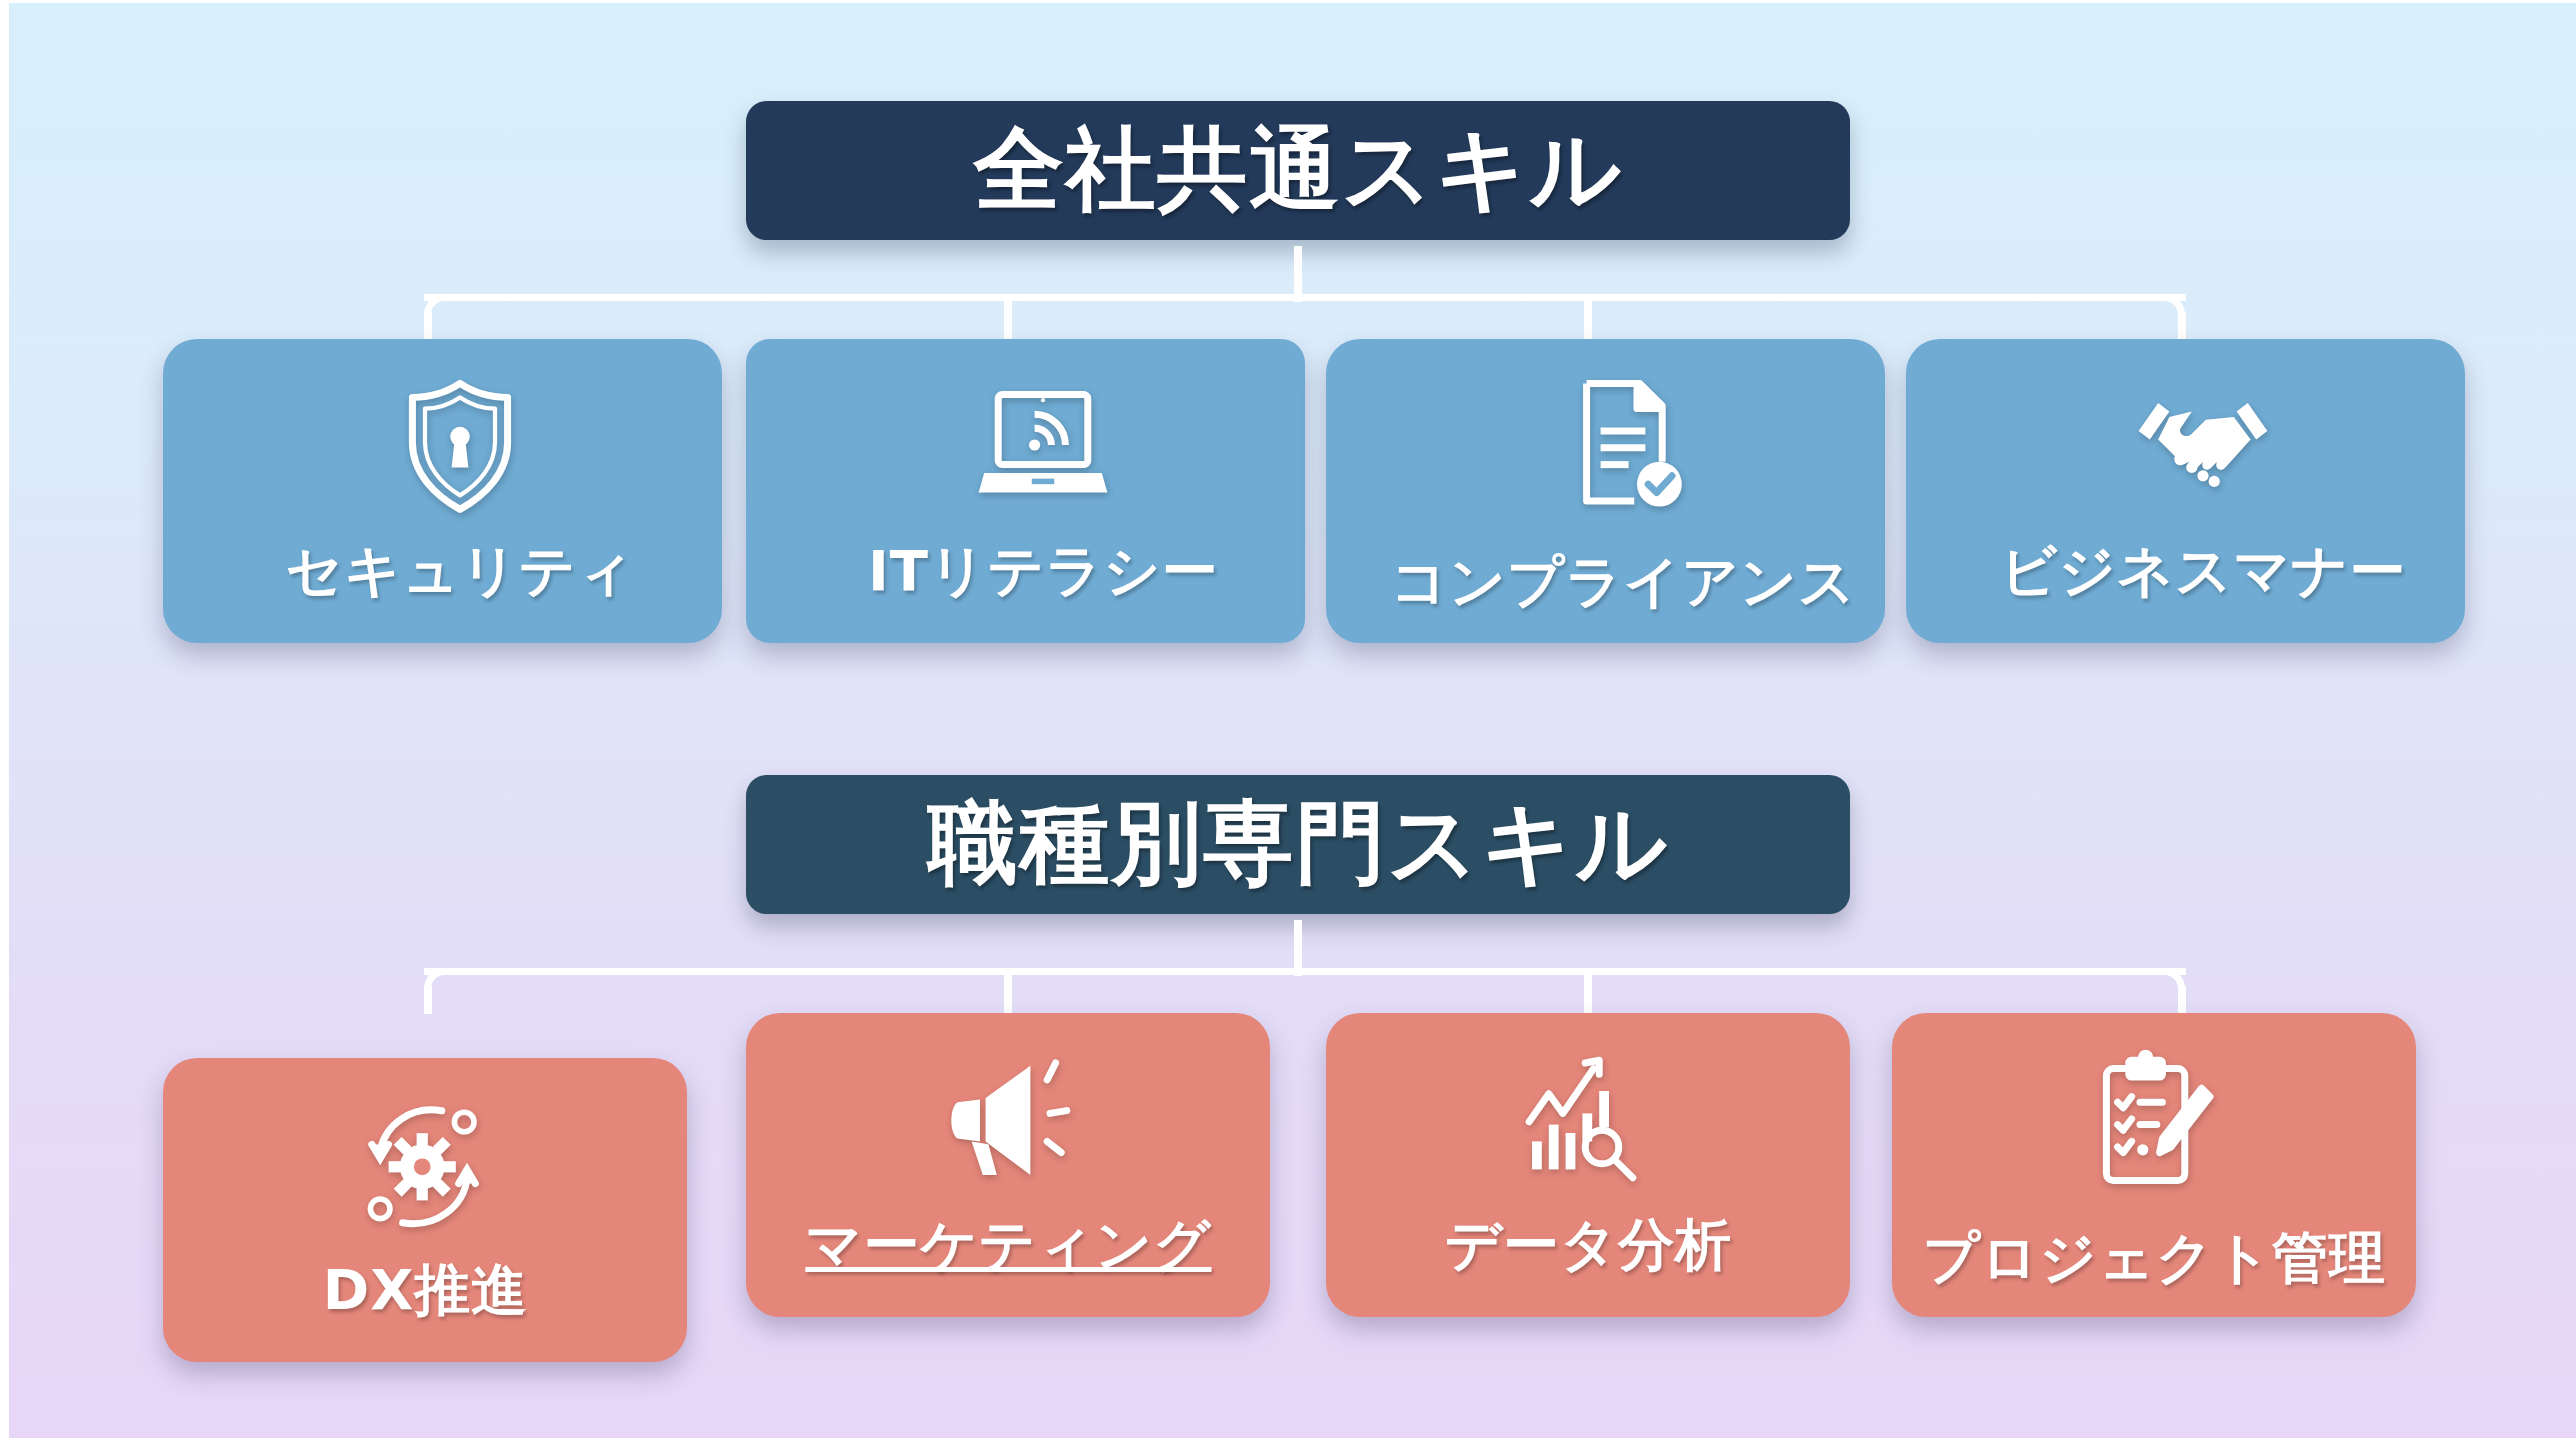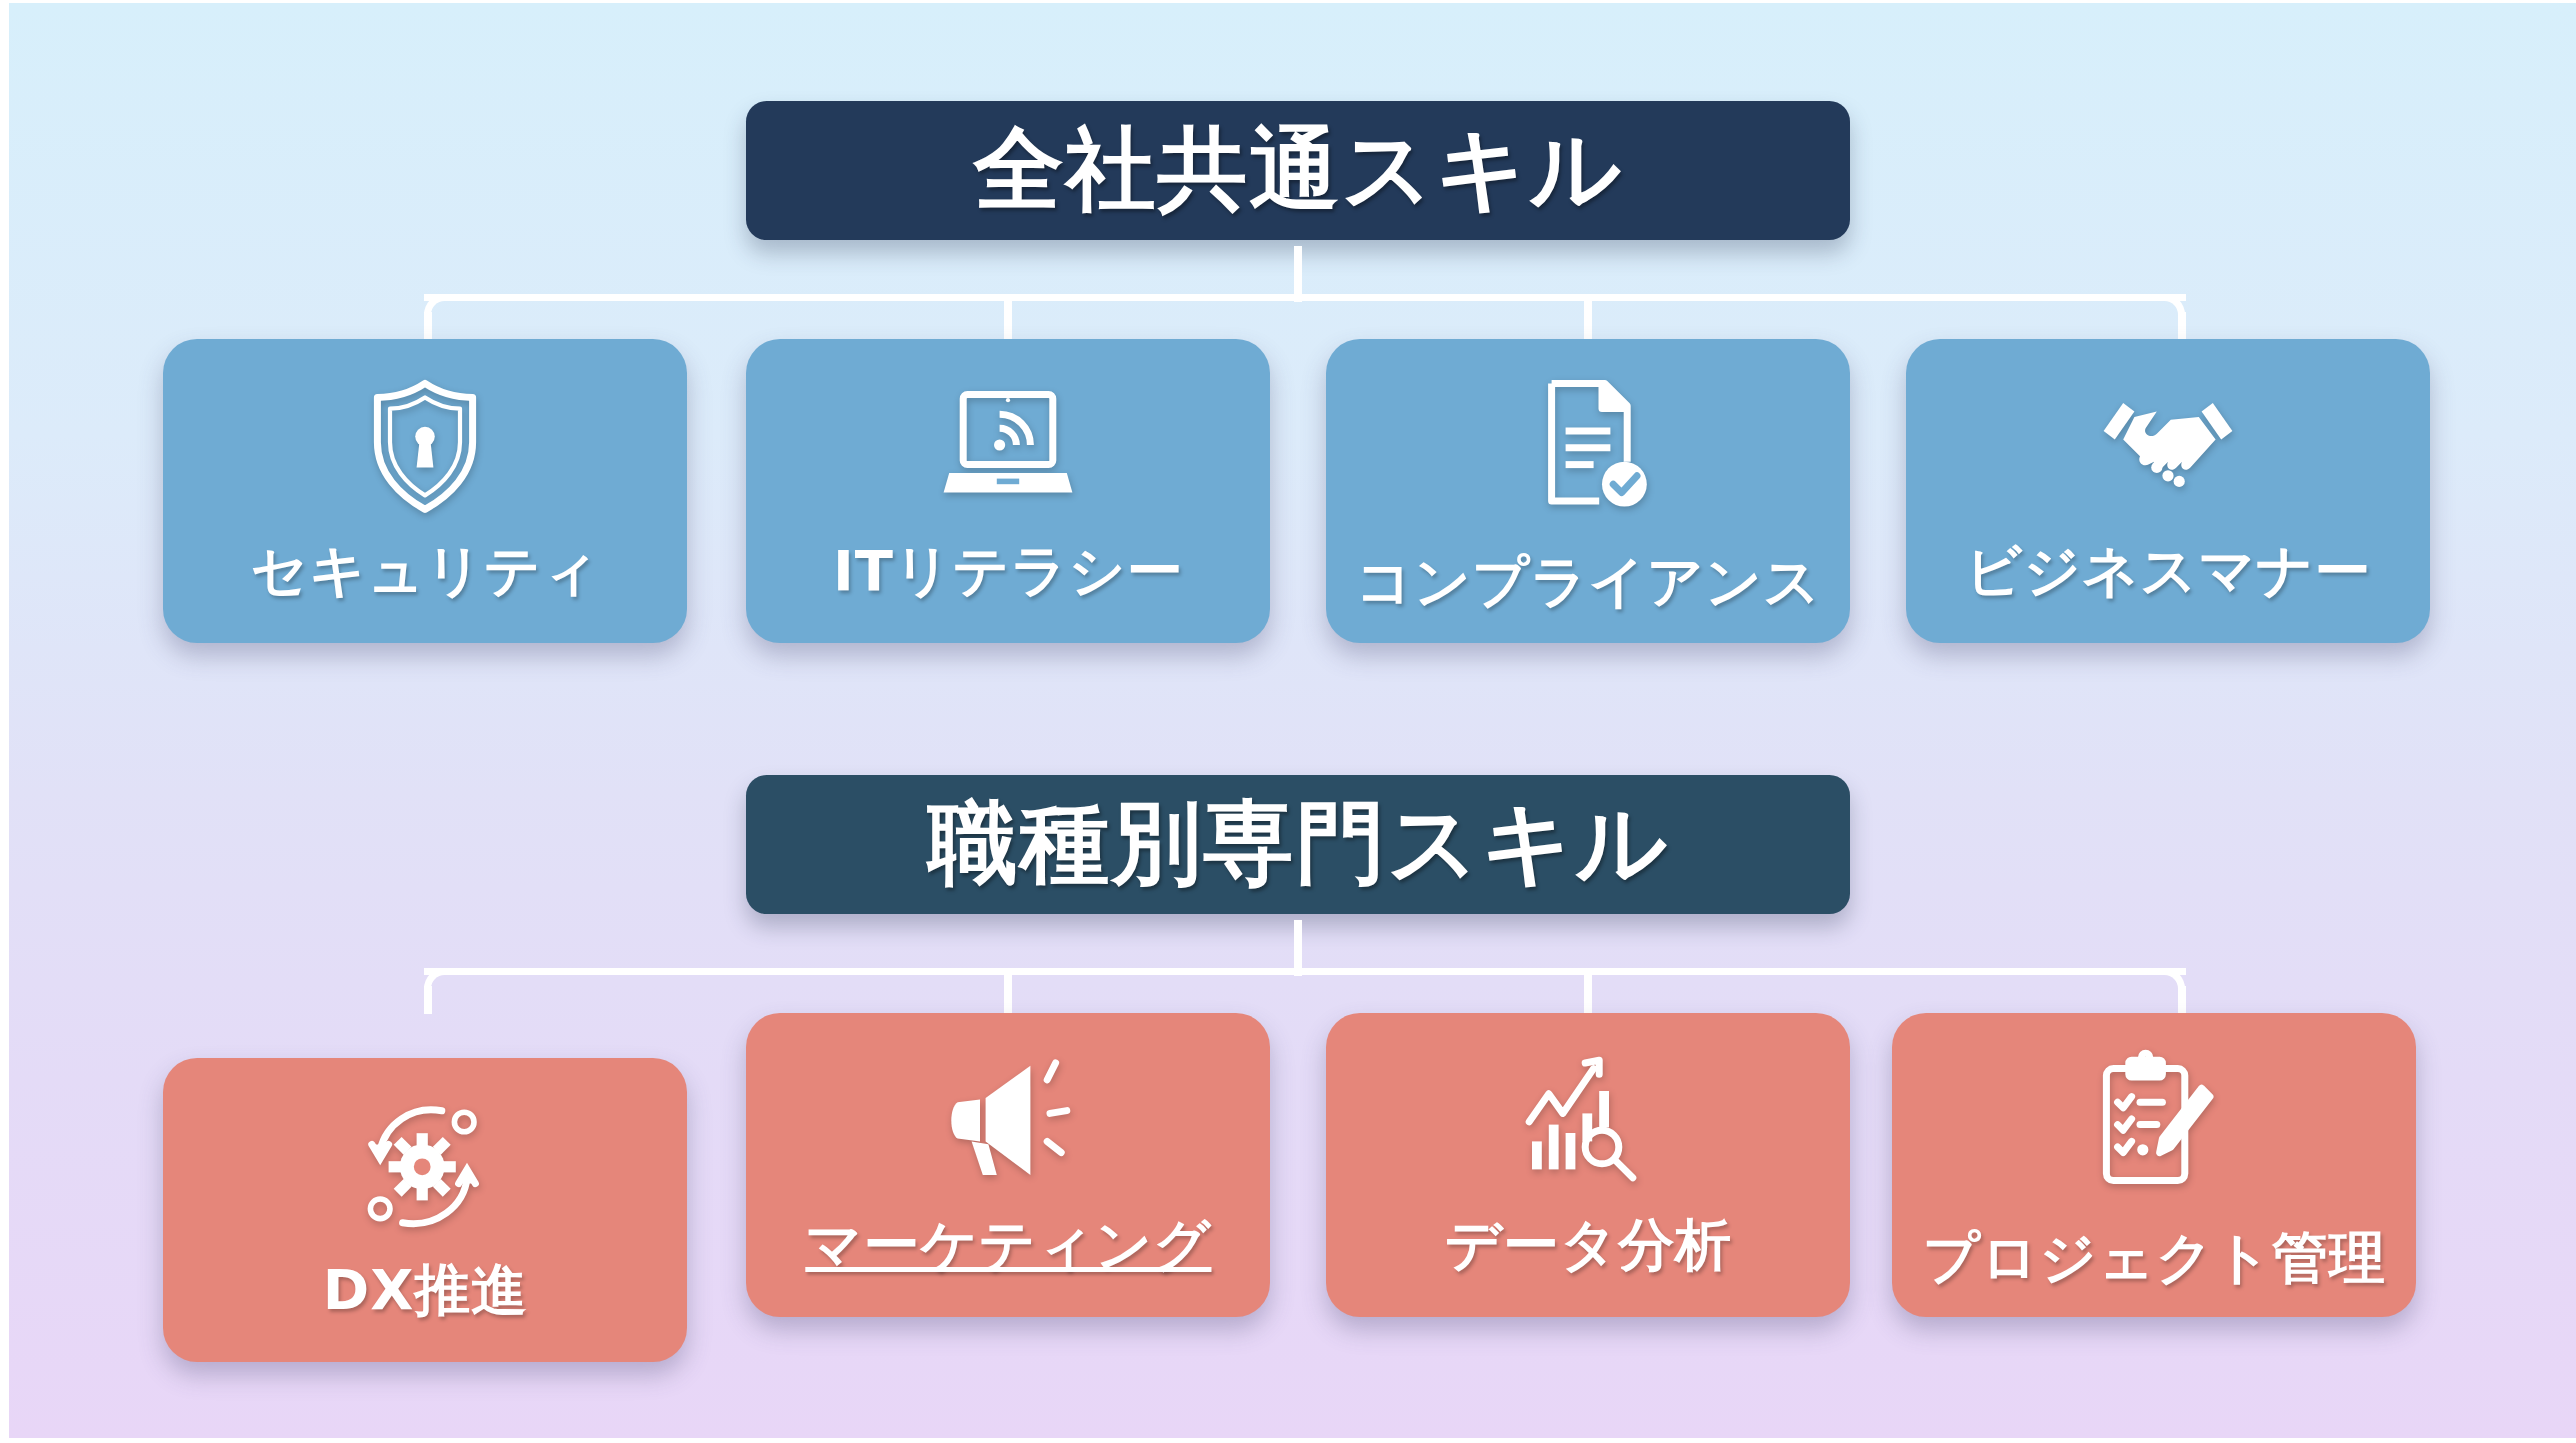--- a/index.html
+++ b/index.html
@@ -40,21 +40,21 @@
   }
   .corner-l { border-right: none; border-bottom: none; border-top-left-radius: 20.6px; }
   .corner-r { border-left: none; border-bottom: none; border-top-right-radius: 20.6px; }
 
   .card {
     position: absolute; width: 524px; height: 304px; border-radius: 34px;
     box-shadow: 0 13px 24px rgba(70,70,110,0.30);
     display: flex; flex-direction: column; align-items: center; justify-content: flex-start;
     color: #ffffff;
   }
-  .card.blue { background: #6fabd3; }
+  .card.blue { background: #6fabd3; padding-left: 35px; }
   .card.coral { background: #e5867a; }
   .card .icon {
     margin-top: 36px; width: 159px; height: 140px;
     display: flex; align-items: center; justify-content: center;
     filter: drop-shadow(1.9px 3.7px 3.7px rgba(0,0,0,0.22));
   }
   .card .icon svg { width: 140px; height: 140px; }
   .card .label {
     margin-top: 19px; font-size: 56px; font-weight: bold; letter-spacing: 0.9px;
     text-shadow: 1.9px 2.8px 3.7px rgba(0,0,0,0.25); white-space: nowrap;
@@ -85,21 +85,21 @@
       <svg viewBox="0 0 100 100" fill="none" stroke="#fff" stroke-width="5" stroke-linejoin="round">
         <path d="M50 6 C38 14 26 16 16 16 L16 48 C16 70 32 86 50 96 C68 86 84 70 84 48 L84 16 C74 16 62 14 50 6 Z"></path>
         <path d="M50 16 C41 22 32 24 25 24 L25 48 C25 65 37 78 50 86 C63 78 75 65 75 48 L75 24 C68 24 59 22 50 16 Z" stroke-width="3"></path>
         <circle cx="50" cy="44" r="7" fill="#fff" stroke="none"></circle>
         <path d="M46 48 L44 66 L56 66 L54 48 Z" fill="#fff" stroke="none"></path>
       </svg>
     </div>
     <div class="label">セキュリティ</div>
   </div>
 
-  <div class="card blue" style="left:737px;top:336px;">
+  <div class="card blue" style="left:737px;top:336px;border-radius:24px;">
     <div class="icon">
       <svg viewBox="0 0 100 100" fill="none" stroke="#fff" stroke-width="5">
         <rect x="18" y="14" width="64" height="50" rx="3"></rect>
         <circle cx="50" cy="18" r="1.5" fill="#fff" stroke="none"></circle>
         <path d="M8 70 L92 70 L96 84 L4 84 Z" fill="#fff" stroke="none"></path>
         <rect x="42" y="74" width="16" height="4" fill="#6fabd3" stroke="none"></rect>
         <circle cx="44" cy="50" r="4" fill="#fff" stroke="none"></circle>
         <path d="M44 38 A12 12 0 0 1 56 50"></path>
         <path d="M44 28 A22 22 0 0 1 66 50"></path>
       </svg>

